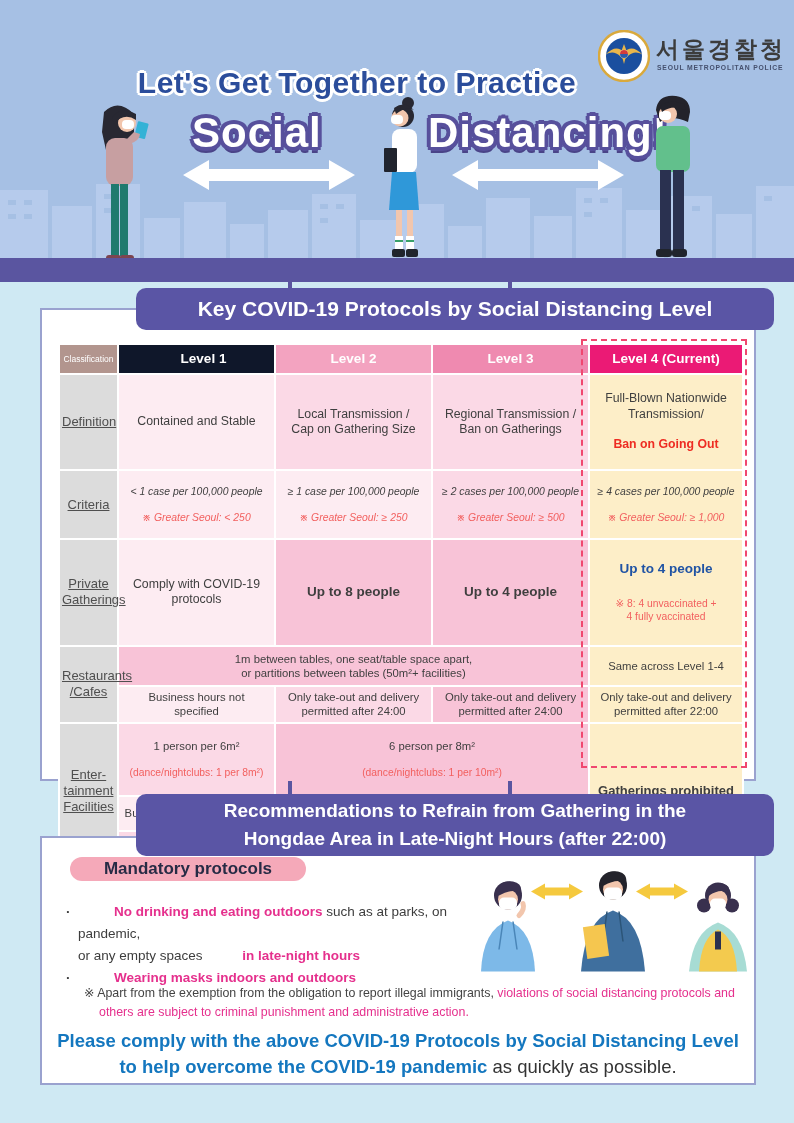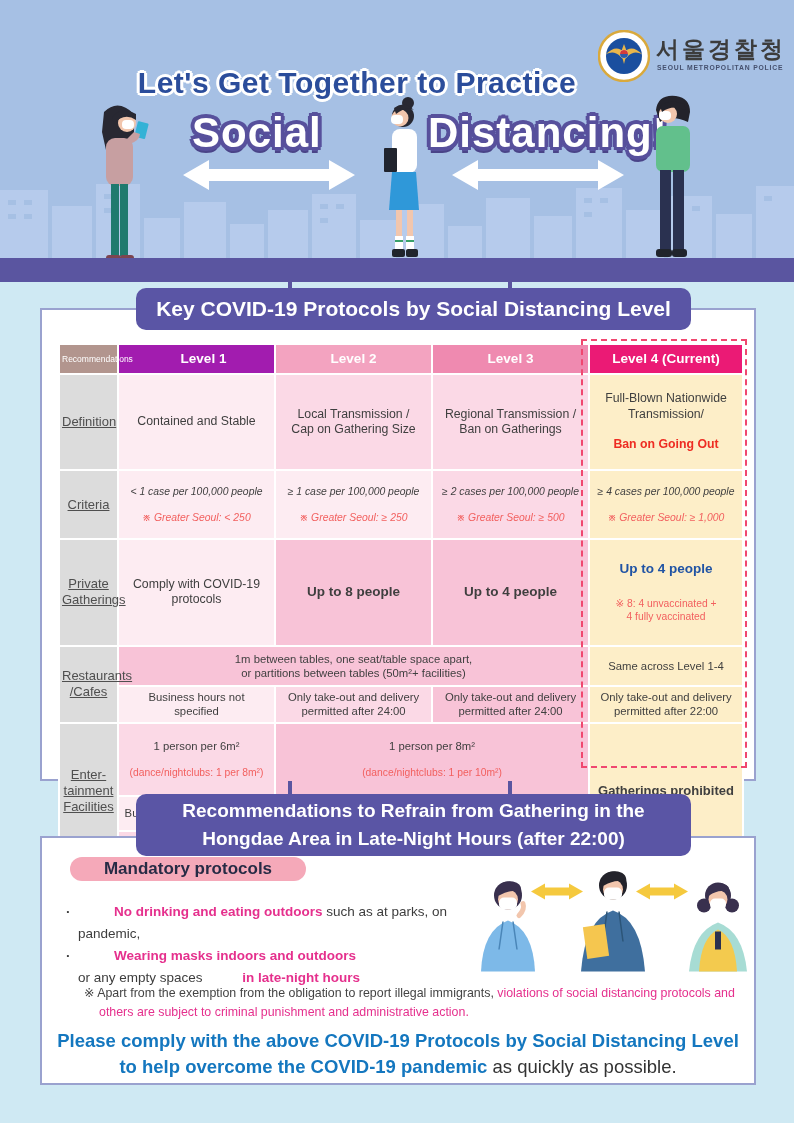--- a/index.html
+++ b/index.html
@@ -25,37 +25,37 @@
   #word-distancing { left:428px; }
   .h-arrow { position:absolute; top:160px; width:172px; height:30px; }
   #arrow-left { left:183px; } #arrow-right { left:452px; }
   .person { position:absolute; }
   #person-1 { left:86px;  top:104px; width:66px;  height:164px; }
   #person-2 { left:370px; top:96px;  width:66px;  height:173px; }
   #person-3 { left:638px; top:94px;  width:72px;  height:175px; }
 
   
   .connector { position:absolute; width:4px; background:#5a55a0; }
-  .section-bar { position:absolute; left:136px; width:555px; background:#5a55a5; border-radius:10px;
+  .section-bar { position:absolute; left:136px; width:638px; background:#5a55a5; border-radius:10px;
     color:#fff; font-weight:800; text-align:center; display:flex; align-items:center; justify-content:center;
     white-space:pre-line; z-index:5; }
   #bar-1 { top:288px; height:42px; font-size:21px; }
   #bar-2 { top:794px; height:62px; font-size:19px; line-height:1.45; }
   .panel { position:absolute; left:40px; width:716px; background:#ffffff; border:2px solid #9aa2cf; }
   #panel-1 { top:308px; height:473px; }
   #panel-2 { top:836px; height:249px; }
 
   
   #table-wrap { position:absolute; left:58px; top:343px; width:684px; }
   table.ptable { width:684px; table-layout:fixed; border-collapse:collapse; }
   .ptable th, .ptable td { border:2.5px solid #ffffff; text-align:center; vertical-align:middle;
     white-space:pre-line; line-height:1.25; padding:1px 2px; color:#3f3f3f; }
   .ptable th { color:#ffffff; font-weight:bold; font-size:13.5px; }
   th.h-class { background:#b2958e; font-size:8.5px; font-weight:normal; }
-  th.h-l1 { background:#a21caf;padding-left:16px; } th.h-l2 { background:#f3a3c0; }
+  th.h-l1 { background:#0f172a;padding-left:16px; } th.h-l2 { background:#f3a3c0; }
   th.h-l3 { background:#ef8ab0; } th.h-l4 { background:#eb1a75; }
   td.lbl { background:#dcdcdc; color:#4f4f4f; font-size:13px;text-decoration:underline; }
   .c-xlight { background:#fdecf2; } .c-light { background:#fbd9e6; }
   .c-med { background:#f8c3d7; } .c-cream { background:#fdeec8; }
   .t-def { font-size:12.3px; } .t-crit { font-size:10.4px;font-style:italic; } .t-std { font-size:11.3px; }
   .blk { display:block; }
   .red-note { color:#f2605f; }
   .red-strong { color:#ee2c22; font-weight:bold; }
   .blue-strong { color:#2053a4; font-weight:bold; font-size:13.5px; }
   .small-note { font-size:10.3px; }
@@ -210,21 +210,21 @@
     <table class="ptable">
       <colgroup>
           <col style="width:59px">
           <col style="width:157px">
           <col style="width:157px">
           <col style="width:157px">
           <col style="width:154px">
         </colgroup>
       <tbody>
       <tr style="height:30px">
-        <th class="h-class">Recommendations</th>
+        <th class="h-class">Classification</th>
         <th class="h-l1">Level 1</th>
         <th class="h-l2">Level 2</th>
         <th class="h-l3">Level 3</th>
         <th class="h-l4">Level 4 (Current)</th>
       </tr>
       <tr style="height:55px">
         <td class="lbl">Definition</td>
         <td class="c-xlight t-def">Contained and Stable</td>
         <td class="c-light t-def">Local Transmission /
 Cap on Gathering Size</td>
@@ -287,21 +287,21 @@
       </tr>
       <tr style="height:40px">
         <td class="lbl" rowspan="3">Enter-
 tainment
 Facilities</td>
         <td class="c-light t-std">
           <span class="blk">1 person per 6m²</span>
           <span class="blk red-note small-note">(dance/nightclubs: 1 per 8m²)</span>
         </td>
         <td class="c-med t-std" colspan="2">
-          <span class="blk">1 person per 8m²</span>
+          <span class="blk">6 person per 8m²</span>
           <span class="blk red-note small-note">(dance/nightclubs: 1 per 10m²)</span>
         </td>
         <td class="c-cream red-strong" rowspan="3" style="font-size:13px">Gatherings prohibited</td>
       </tr>
       <tr style="height:35px">
         <td class="c-xlight t-std">Business hours not specified</td>
         <td class="c-med t-std">Restricted to 24:00</td>
         <td class="c-med t-std">Restricted to 22:00</td>
       </tr>
       <tr style="height:28px">
@@ -334,25 +334,25 @@
   <div class="section-bar" id="bar-2">Recommendations to Refrain from Gathering in the
 Hongdae Area in Late-Night Hours (after 22:00)</div>
   <div class="panel" id="panel-2"></div>
 
   <div id="pill">Mandatory protocols</div>
 
   <div id="bullets">
     <div class="bullet-line dotted">
       <span class="pink-strong">No drinking and eating outdoors</span><span> such as at parks, on pandemic,</span>
     </div>
+    <div class="bullet-line">
+      <span>or any empty spaces </span><span class="pink-strong">in late-night hours</span>
+    </div>
     <div class="bullet-line dotted">
       <span class="pink-strong">Wearing masks indoors and outdoors</span>
-    </div>
-    <div class="bullet-line">
-      <span>or any empty spaces </span><span class="pink-strong">in late-night hours</span>
     </div>
   </div>
 
   <div id="note">
     <span>※ Apart from the exemption from the obligation to report illegal immigrants, </span><span class="pink-note">violations of social distancing protocols and others are subject to criminal punishment and administrative action.</span>
   </div>
 
   <svg id="illustration" viewBox="0 0 285 115">
 
     <path d="M8 114 Q10 72 35 63 Q60 72 62 114 Z" fill="#7db9e8"></path>

